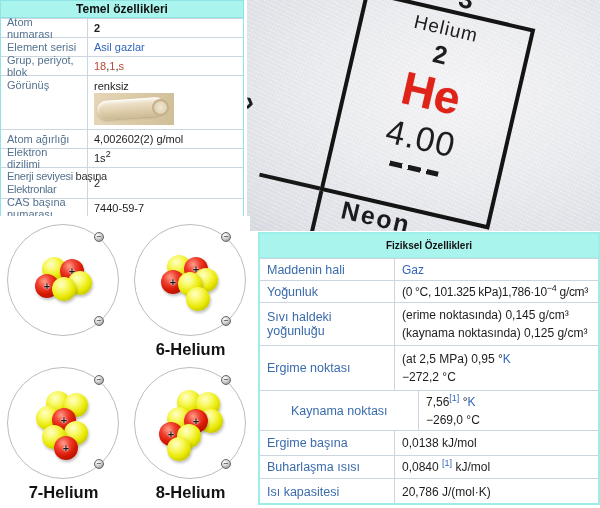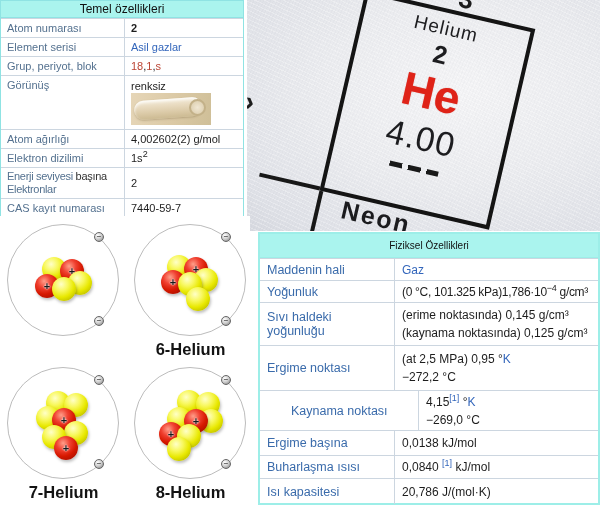--- a/index.html
+++ b/index.html
@@ -2,39 +2,39 @@
 <html><head>
 <meta charset="utf-8">
 <style>
   * { margin:0; padding:0; box-sizing:border-box; }
   html,body { width:600px; height:508px; background:#fff; overflow:hidden;
               font-family:"Liberation Sans","DejaVu Sans",sans-serif; }
   #app { position:relative; width:600px; height:508px; background:#fff; }
 
   
   .infobox { position:absolute; background:#fff; border:1px solid #8fe3e3; }
-  .ib-header { background:#aaf4ee; text-align:center; font-weight:normal;
+  .ib-header { background:#aaf4ee; text-align:center; font-weight:bold;
                color:#111; border-bottom:1px solid #8fe3e3;
                display:flex; align-items:center; justify-content:center; }
   .ib-row { display:flex; border-top:1px solid #ccd6e0; }
   .ib-row:first-of-type { border-top:none; }
   .ib-label { color:#54718f; padding:2px 6px; display:flex; flex-wrap:wrap;
               align-content:center; border-right:1px solid #ccd6e0; }
   .ib-value { flex:1; padding:2px 6px; color:#1d1d1d; display:flex;
               flex-wrap:wrap; align-content:center; }
   .link { color:#3366bb; cursor:pointer; }
   .rlink { color:#bb4433; cursor:pointer; }
   sup.ref { font-size:9px; vertical-align:super; line-height:0; color:#3366bb; }
   sup.pw { font-size:9px; vertical-align:super; line-height:0; }
   .blk { display:block; width:100%; }
 
   
   #temel { left:0; top:0; width:244px; font-size:11px; }
   #temel .ib-header { height:17px; font-size:12px; }
-  #temel .ib-label { width:124px; }
+  #temel .ib-label { width:87px; }
   #temel .r-s { height:19px; }
   #temel .r-gorunus { height:54px; }
   #temel .r-gorunus .ib-label { align-content:flex-start; padding-top:3px; }
   #temel .r-enerji { height:31px;justify-content:flex-end; }
   #temel .r-enerji .ib-label { letter-spacing:-0.3px; line-height:13px; }
   .bold-val { font-weight:bold; }
   .lbl-dark { color:#333; }
   .nowrap { white-space:nowrap; }
 
   
@@ -187,21 +187,21 @@
         <span class="nowrap"><span>Enerji seviyesi</span><span class="lbl-dark"> başına</span></span>
         <span class="blk">Elektronlar</span>
       </div>
       <div class="ib-value">
           <span>2</span>
         </div>
     </div>
 
     <div class="ib-row r-s">
       <div class="ib-label">
-          <span>CAS kayıt numarası</span>
+          <span>CAS başına numarası</span>
         </div>
       <div class="ib-value">
           <span>7440-59-7</span>
         </div>
     </div>
   </section>
 
   <section id="photo">
     <div class="texture"></div>
     <div class="tilt">
@@ -319,21 +319,21 @@
         <span class="blk"><span>(at 2,5 MPa) 0,95 °</span><span class="link">K</span></span>
         <span class="blk">−272,2 °C</span>
       </div>
     </div>
 
     <div class="ib-row r5">
       <div class="ib-label">
           <span>Kaynama noktası</span>
         </div>
       <div class="ib-value">
-        <span class="blk"><span>4,15</span><sup class="ref">[1]</sup><span> °</span><span class="link">K</span></span>
+        <span class="blk"><span>7,56</span><sup class="ref">[1]</sup><span> °</span><span class="link">K</span></span>
         <span class="blk">−269,0 °C</span>
       </div>
     </div>
 
     <div class="ib-row r6">
       <div class="ib-label">
           <span>Ergime başına</span>
         </div>
       <div class="ib-value">
           <span>0,0138 kJ/mol</span>

